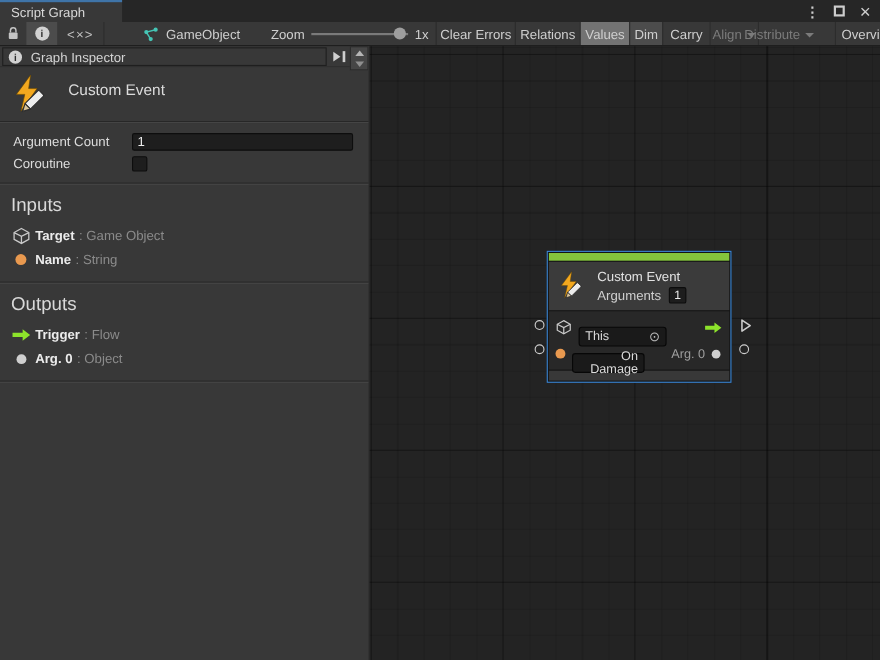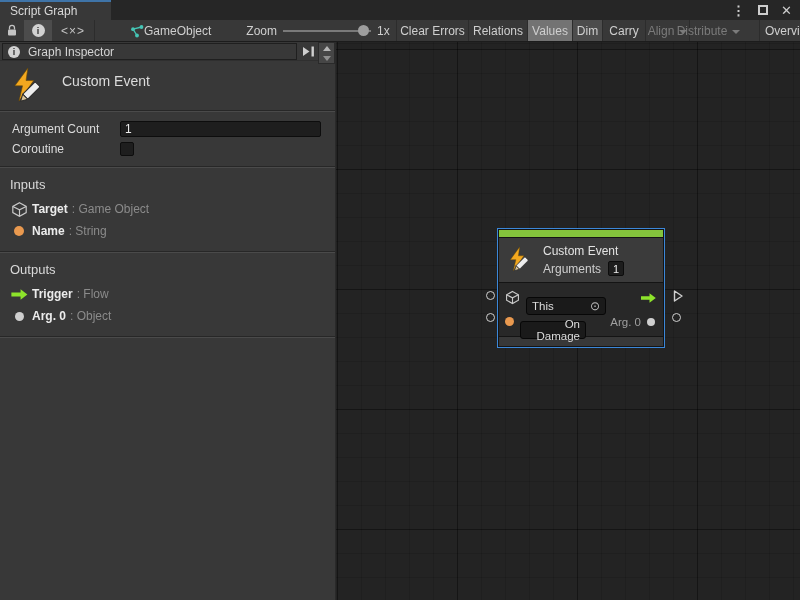--- a/index.html
+++ b/index.html
@@ -60,21 +60,21 @@
   .sep{height:2px;background:#272727;border-bottom:1px solid #4a4a4a;}
 
   .fields{padding:8px 0 6px 0;}
   .frow{display:flex;align-items:center;height:17px;margin:0 14px 3px 12px;font-size:12px;color:#dcdcdc;}
   .flabel{width:108px;flex:none;}
   .finput{flex:1;height:16px;background:#1e1e1e;border:1px solid #0d0d0d;border-radius:2px;
        color:#ececec;font-size:12px;display:flex;align-items:center;padding-left:4px;}
   .fcheck{width:14px;height:14px;background:#1e1e1e;border:1px solid #0d0d0d;border-radius:2px;}
 
   .iosec{padding:7px 0 9px 0;}
-  .ioheading{font-size:13px;color:#d9d9d9;padding:2px 0 6px 10px;}
+  .ioheading{font-size:17px;color:#d9d9d9;padding:2px 0 6px 10px;}
   .iorow{display:flex;align-items:center;height:22px;padding-left:6px;font-size:12px;}
   .ioicon{width:26px;flex:none;display:flex;align-items:center;justify-content:center;}
   .ioname{color:#ececec;font-weight:bold;}
   .iotype{color:#8b8b8b;margin-left:4px;}
   .dot{border-radius:50%;}
   .dot-orange{width:10px;height:10px;background:var(--string-orange);}
   .dot-gray{width:9px;height:9px;background:#cfcfcf;}
 
   
   .canvas{position:absolute;left:336px;top:42px;right:0;bottom:0;background-color:#232323;overflow:hidden;
@@ -134,21 +134,21 @@
       </svg>
     </div>
     <div class="tb active2" style="left:24px;width:28px;">
       <span class="infocircle">i</span>
     </div>
     <div class="tb" style="left:52px;width:42px;">
       <span class="codeglyph">&lt;×&gt;</span>
     </div>
     <div class="tsep" style="left:94px;"></div>
 
-    <div class="tb" style="left:130px;width:110px;justify-content:flex-start;">
+    <div class="tb" style="left:130px;width:110px;justify-content:flex-start;gap:7px;">
       <svg width="14" height="14">
         <line x1="11.5" y1="3" x2="3" y2="5.2" stroke="#45c5b5" stroke-width="1.3"></line>
         <line x1="3" y1="5.2" x2="7" y2="11.5" stroke="#45c5b5" stroke-width="1.3"></line>
         <circle cx="11.5" cy="3" r="1.9" fill="#45c5b5"></circle>
         <circle cx="3" cy="5.2" r="1.9" fill="#45c5b5"></circle>
         <circle cx="7" cy="11.5" r="1.9" fill="#45c5b5"></circle>
       </svg>
       <span>GameObject</span>
     </div>
 

